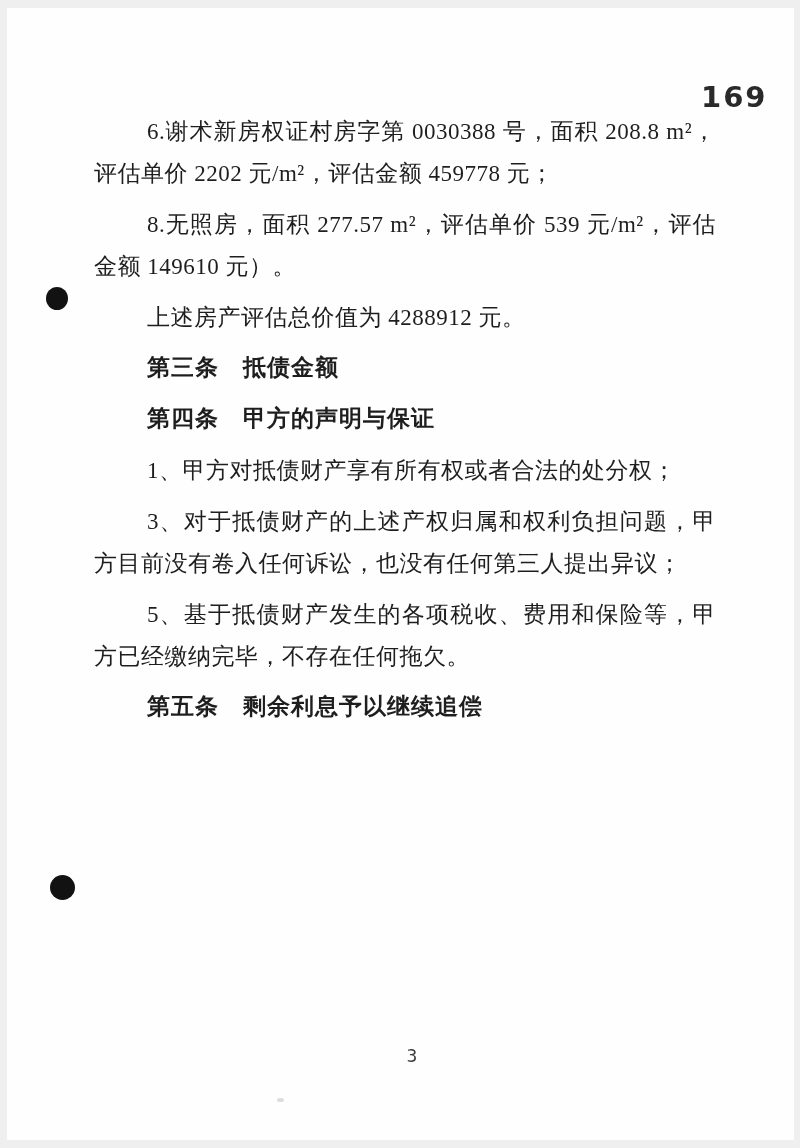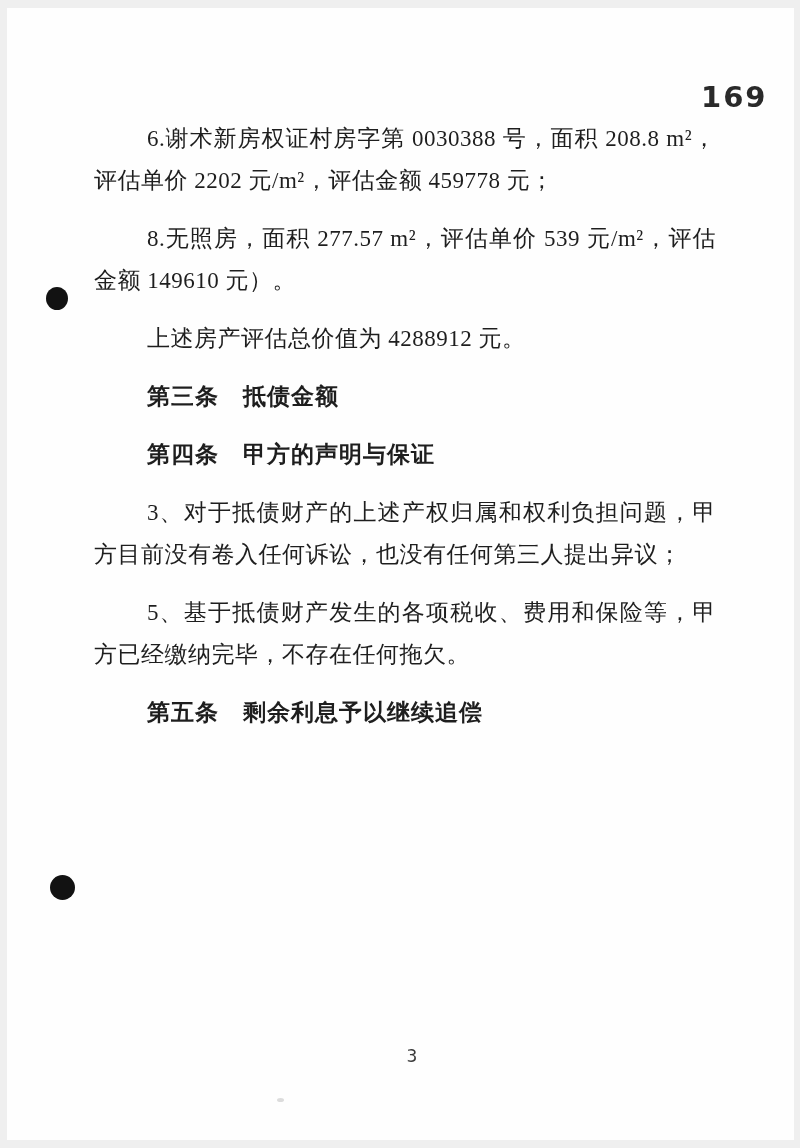--- a/index.html
+++ b/index.html
@@ -54,25 +54,25 @@
     left: 87px;
     top: 94px;
     width: 622px;
     color: #1e1e1e;
     font-size: 23px;
     line-height: 42px;
     letter-spacing: 0.5px;
     text-align: justify;
   }
   .doc-body p {
-    margin: 16px 0 3px 0;
+    margin: 9px 0 3px 0;
     text-indent: 2.3em;
   }
   .doc-body p.heading {
-    font-family: Liberation Serif, serif;
+    font-family: Liberation Mono, monospace;
     font-weight: 700;
     letter-spacing: 1px;
   }
   .page-number {
     position: absolute;
     left: 360px;
     top: 1038px;
     width: 90px;
     text-align: center;
     font-family: "DejaVu Sans", "Liberation Sans", sans-serif;
@@ -97,20 +97,21 @@
 
   <div class="punch-hole hole-1"></div>
   <div class="punch-hole hole-2"></div>
 
   <main class="doc-body" id="doc-body">
       <p>6.谢术新房权证村房字第 0030388 号，面积 208.8 m²，评估单价 2202 元/m²，评估金额 459778 元；</p>
       <p>8.无照房，面积 277.57 m²，评估单价 539 元/m²，评估金额 149610 元）。</p>
       <p>上述房产评估总价值为 4288912 元。</p>
       <p class="heading">第三条　抵债金额</p>
       <p class="heading">第四条　甲方的声明与保证</p>
+      <p>1、甲方对抵债财产享有所有权或者合法的处分权；</p>
       <p>3、对于抵债财产的上述产权归属和权利负担问题，甲方目前没有卷入任何诉讼，也没有任何第三人提出异议；</p>
       <p>5、基于抵债财产发生的各项税收、费用和保险等，甲方已经缴纳完毕，不存在任何拖欠。</p>
       <p class="heading">第五条　剩余利息予以继续追偿</p>
     </main>
 
   <div class="scan-speck"></div>
 
   <div class="page-number">3</div>
 </div>
 

